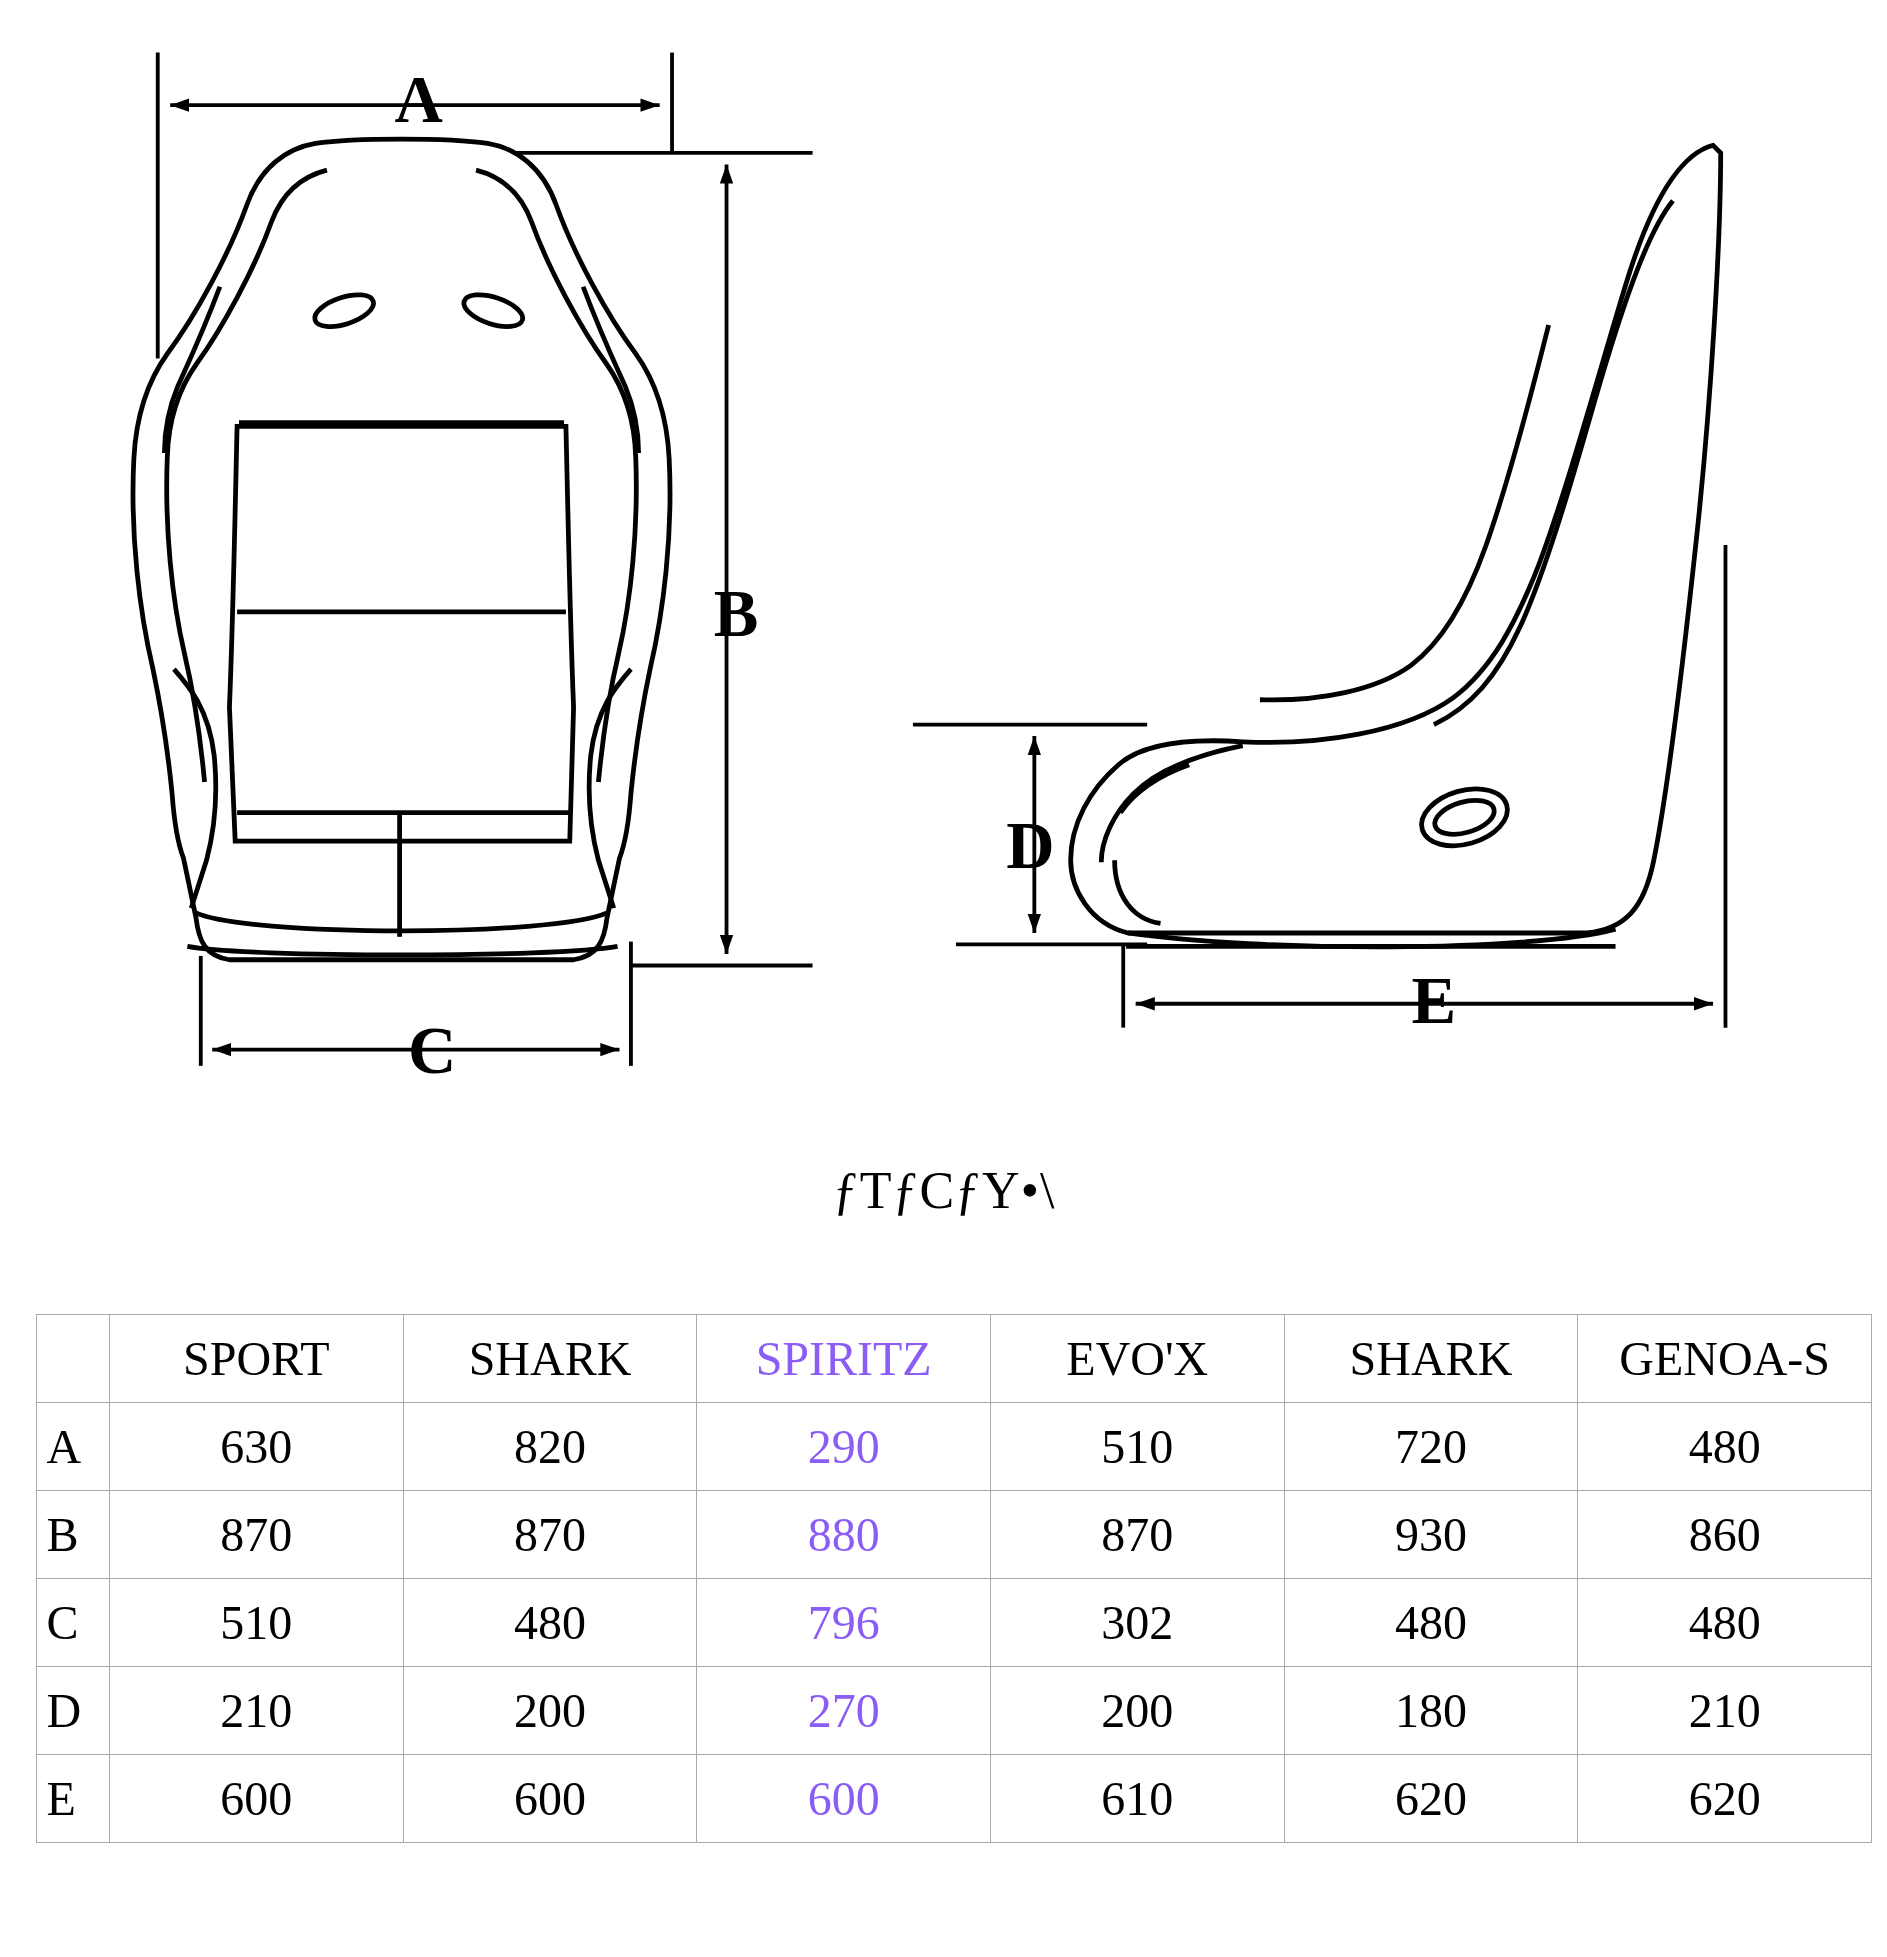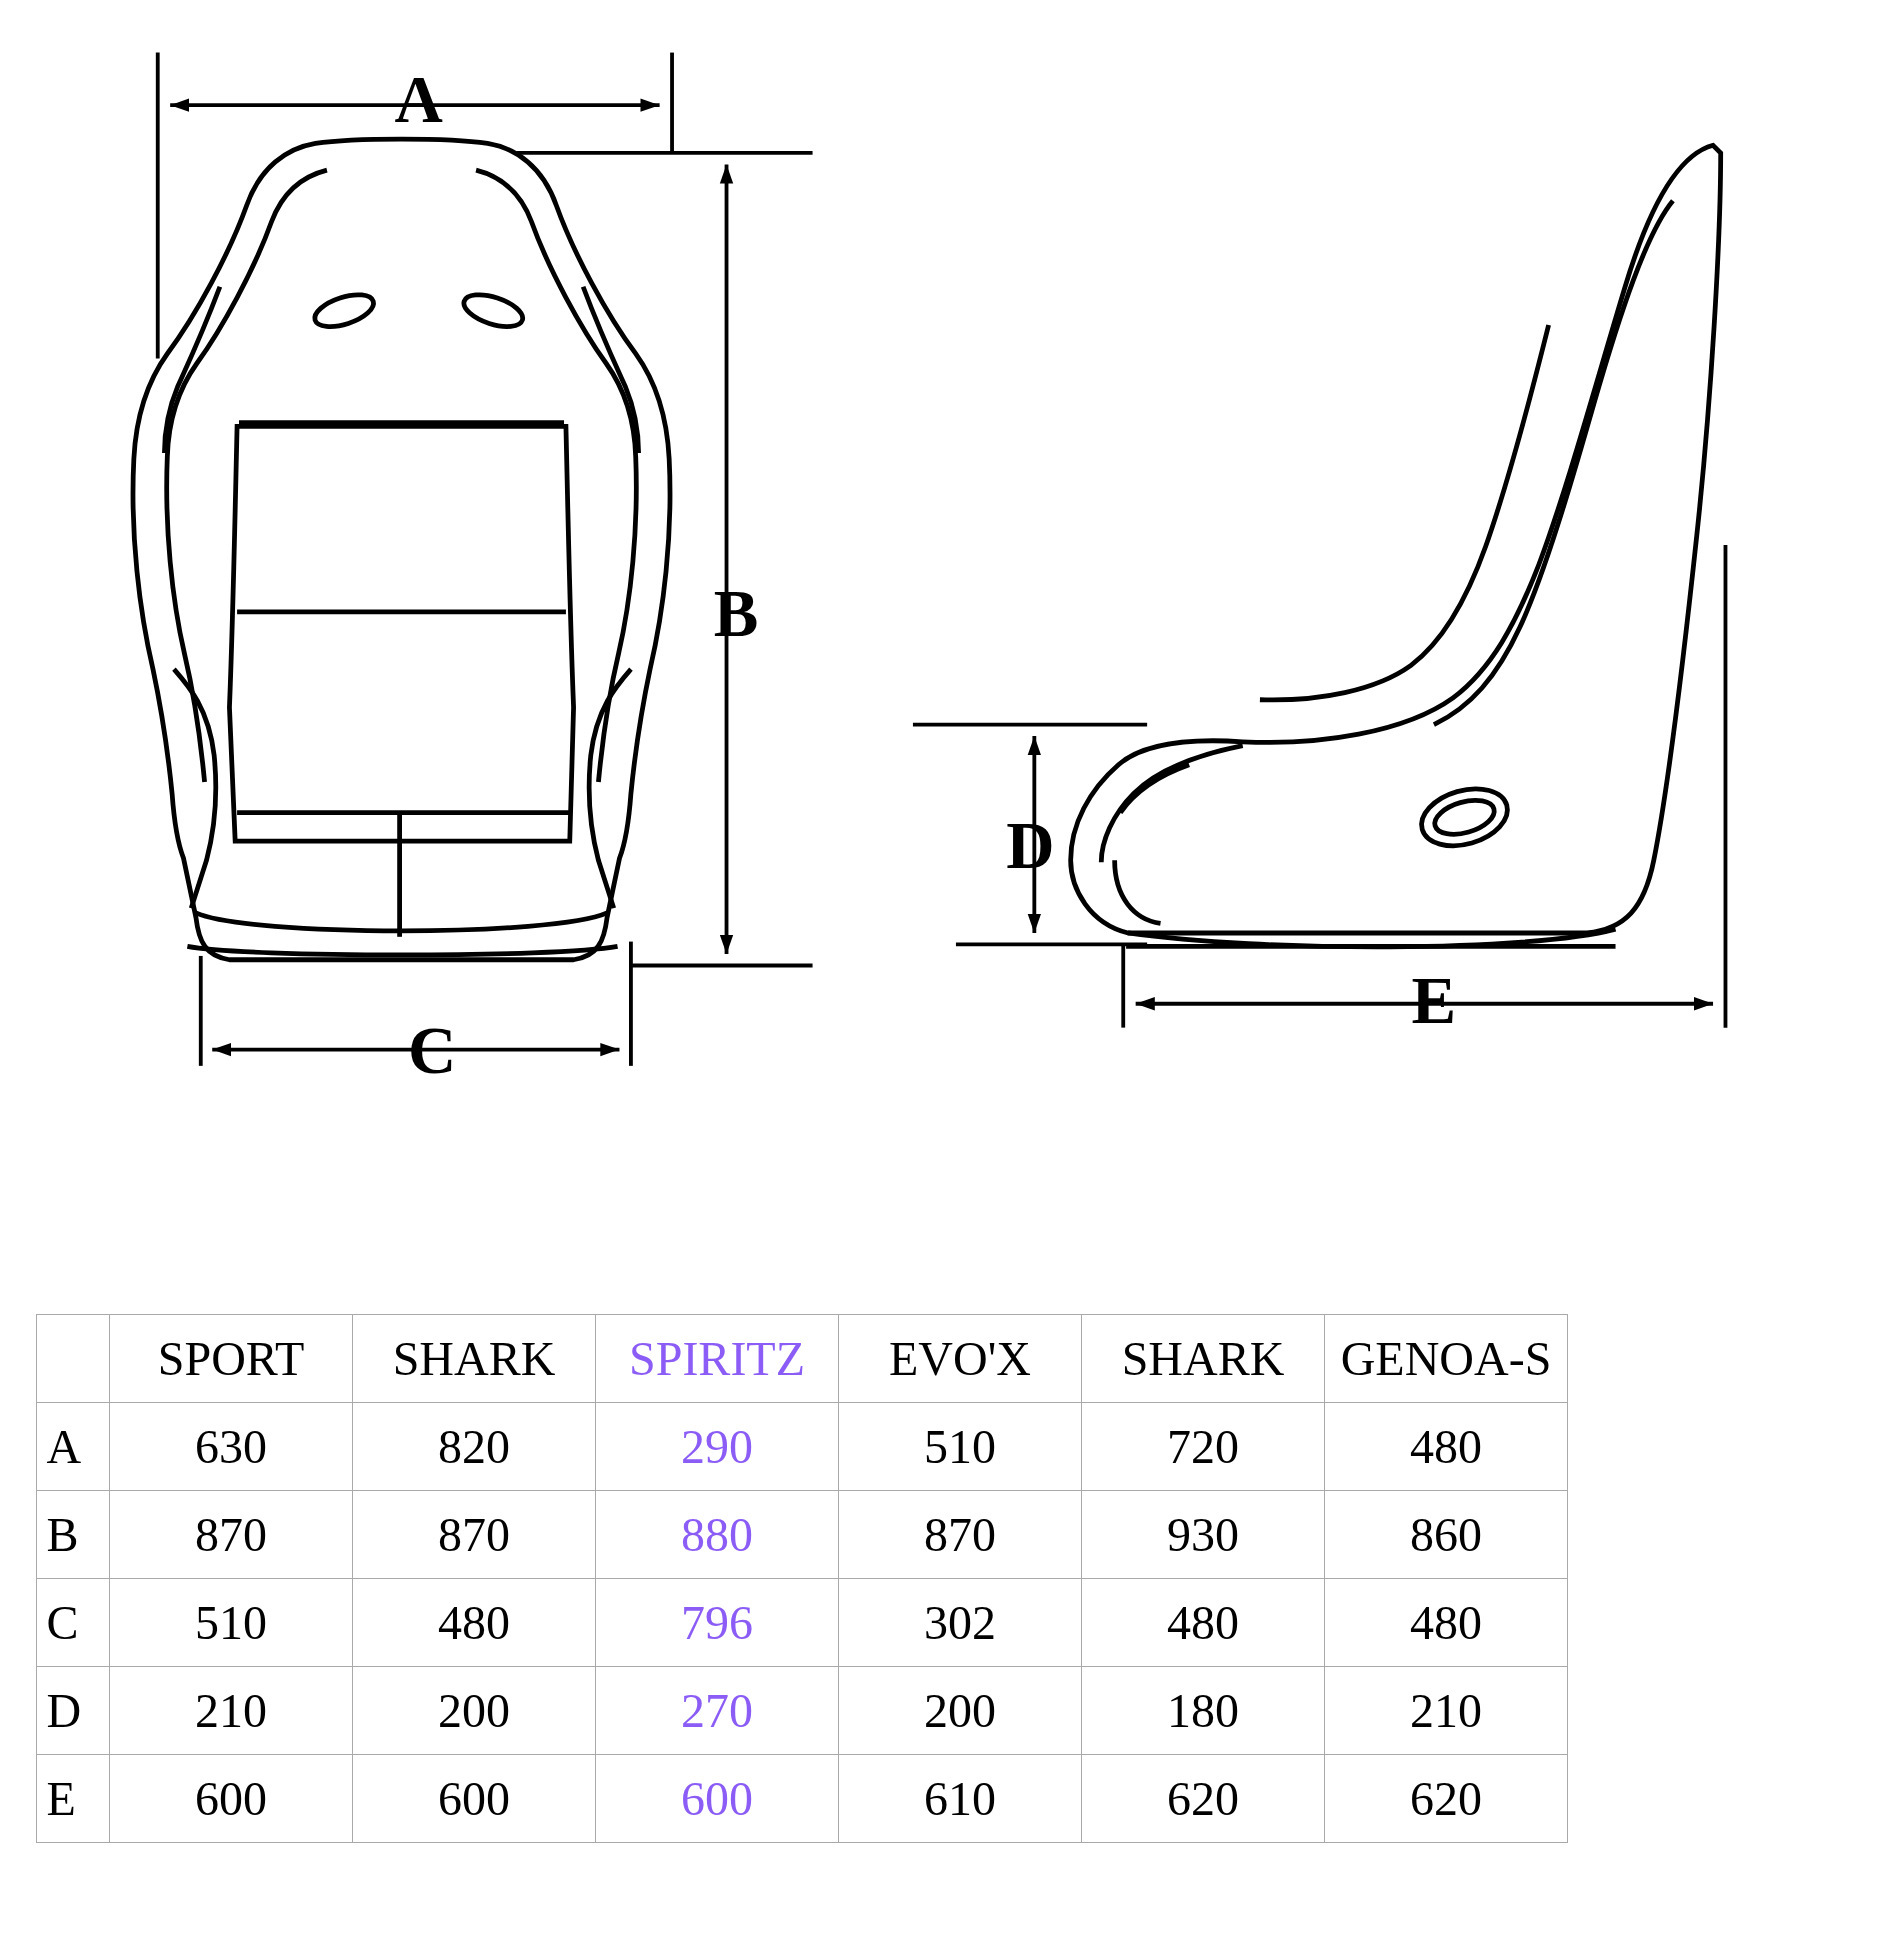--- a/index.html
+++ b/index.html
@@ -41,21 +41,21 @@
     letter-spacing: 1px;
   }
   .table-wrap {
     position: absolute;
     top: 1314px;
     left: 36px;
     width: 1816px;
   }
   table.spec {
     border-collapse: collapse;
-    width: 1532px;
+    width: 1836px;
     table-layout: fixed;
     font-size: 48px;
     font-family: "Liberation Serif", serif;
     border-radius: 24px;
   }
   table.spec td, table.spec th {
     border: 1.9px solid #a9a9a9;
     padding: 3.8px 5.7px;
     text-align: center;
     font-weight: normal;
@@ -215,20 +215,21 @@
         <path d="M1175,988 L1175,1075"></path>
         <path d="M1805,570 L1805,1075"></path>
 
         <path d="M1188,1050 L1792,1050" marker-start="url(#arrL)" marker-end="url(#arrR)"></path>
       </g>
       <text x="1078" y="908" text-anchor="middle" font-family="Liberation Serif, serif" font-size="70" font-weight="bold" fill="#000">D</text>
       <text x="1500" y="1070" text-anchor="middle" font-family="Liberation Serif, serif" font-size="70" font-weight="bold" fill="#000">E</text>
     </svg>
   </div>
 
+  <div class="caption">ƒTƒCƒY•\</div>
 
   <div class="table-wrap">
     <table class="spec">
       <colgroup>
         <col class="rowhead">
         <col>
           <col>
           <col>
           <col>
           <col>

